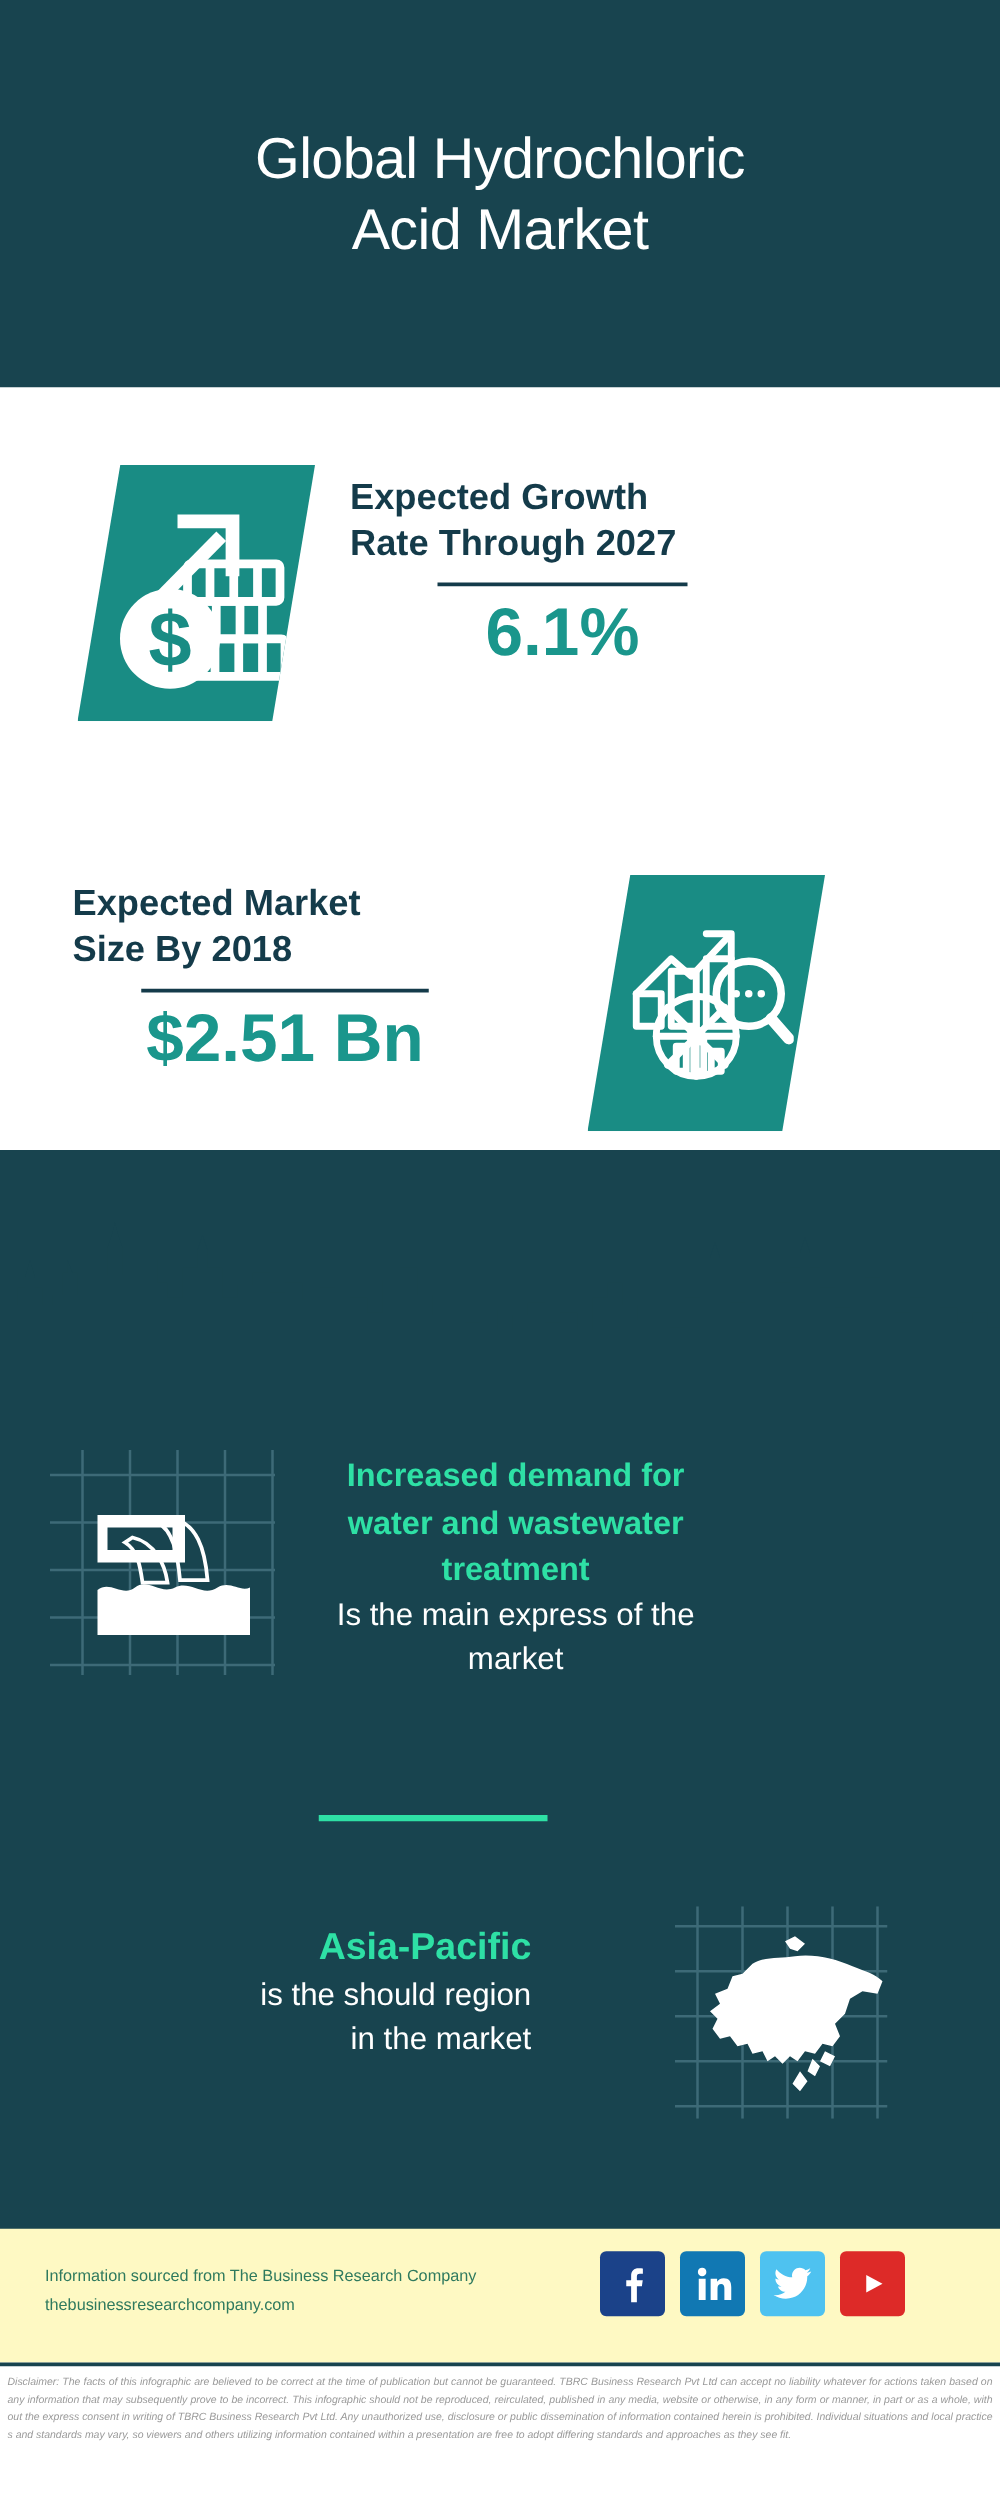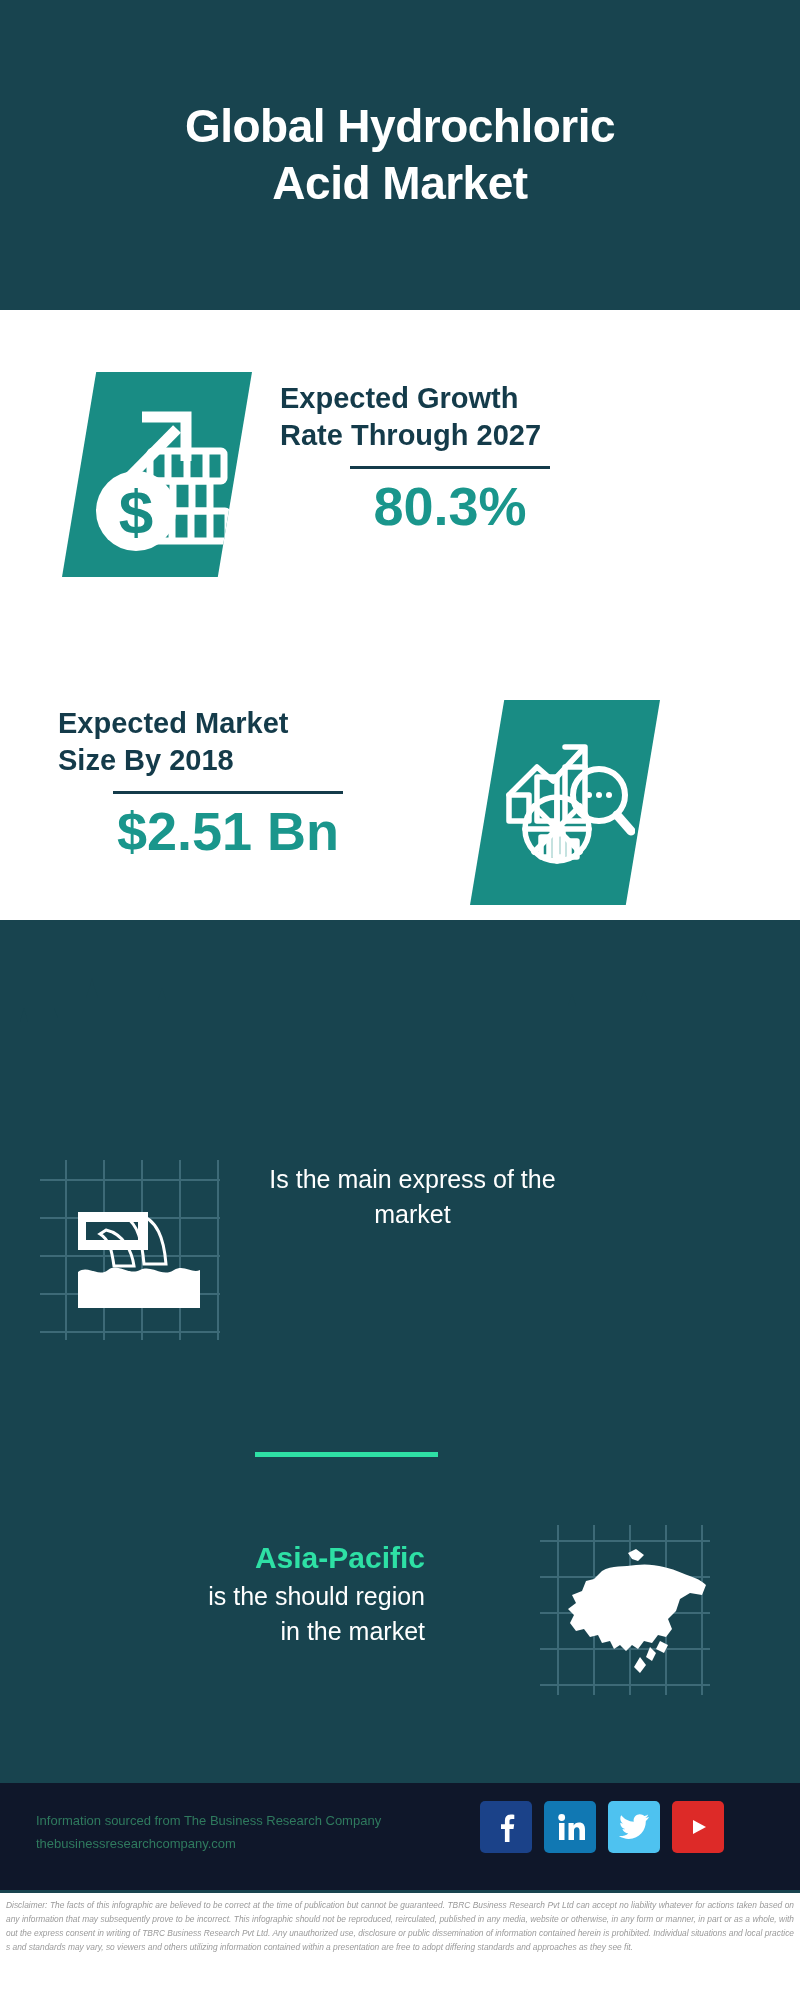--- a/index.html
+++ b/index.html
@@ -29,21 +29,21 @@
     width: 800px;
     height: 310px;
     background: #18444f;
     display: flex;
     align-items: center;
     justify-content: center;
   }
   .header-title {
     color: #ffffff;
     font-size: 46px;
-    font-weight: bold;
+    font-weight: normal;
     line-height: 1.25;
     text-align: center;
     letter-spacing: -0.5px;
     max-width: 600px;
     white-space: pre-line;
   }
 
   
   .white-zone {
     position: absolute;
@@ -163,21 +163,21 @@
     width: 100%; height: 100%;
   }
 
   
   .footer {
     position: absolute;
     left: 0;
     top: 1780px;
     width: 800px;
     height: 110px;
-    background: #0f172a;
+    background: #fef9c3;
     border-top: 3px solid #18444f;
   }
   .footer-src {
     position: absolute;
     left: 36px;
     top: 27px;
     width: 440px;
   }
   .footer-src-line {
     color: #2f7a5e;
@@ -260,21 +260,21 @@
 
       <circle cx="54" cy="116" r="40" fill="#ffffff"></circle>
       <text x="54" y="138" font-family="'Liberation Sans', sans-serif" font-size="62" font-weight="bold" fill="#198c84" text-anchor="middle">$</text>
     </svg>
   </div>
 
   <div class="stat-block" style="left:280px; top:380px; width:340px;">
     <div class="stat-heading">Expected Growth
 Rate Through 2027</div>
     <div class="stat-rule" style="width:200px;"></div>
-    <div class="stat-value">80.3%</div>
+    <div class="stat-value">6.1%</div>
   </div>
 
   <div class="stat-block" style="left:58px; top:705px; width:340px;">
     <div class="stat-heading">Expected Market
 Size By 2018</div>
     <div class="stat-rule" style="width:230px;"></div>
     <div class="stat-value">$2.51 Bn</div>
   </div>
 
   <div class="par" style="left:470px; top:700px; width:190px; height:205px;">
@@ -344,20 +344,23 @@
 
       <path d="M38 112 C48 104 58 118 68 110 C78 102 88 116 100 110 C112 104 122 118 134 110 C144 104 152 114 160 110 L160 148 L38 148 Z" fill="#ffffff"></path>
 
       <g stroke="#18444f" stroke-width="2" fill="none" opacity="0.0">
         <line x1="100" y1="62" x2="108" y2="100"></line>
       </g>
     </svg>
   </div>
 
   <div class="driver-block">
+    <div class="accent-text">Increased demand for
+water and wastewater
+treatment</div>
     <div class="plain-text">Is the main express of the
 market</div>
   </div>
 
   <div class="green-divider"></div>
 
   <div class="region-block">
     <div class="region-accent">Asia-Pacific</div>
     <div class="plain-text">is the should region
 in the market</div>

